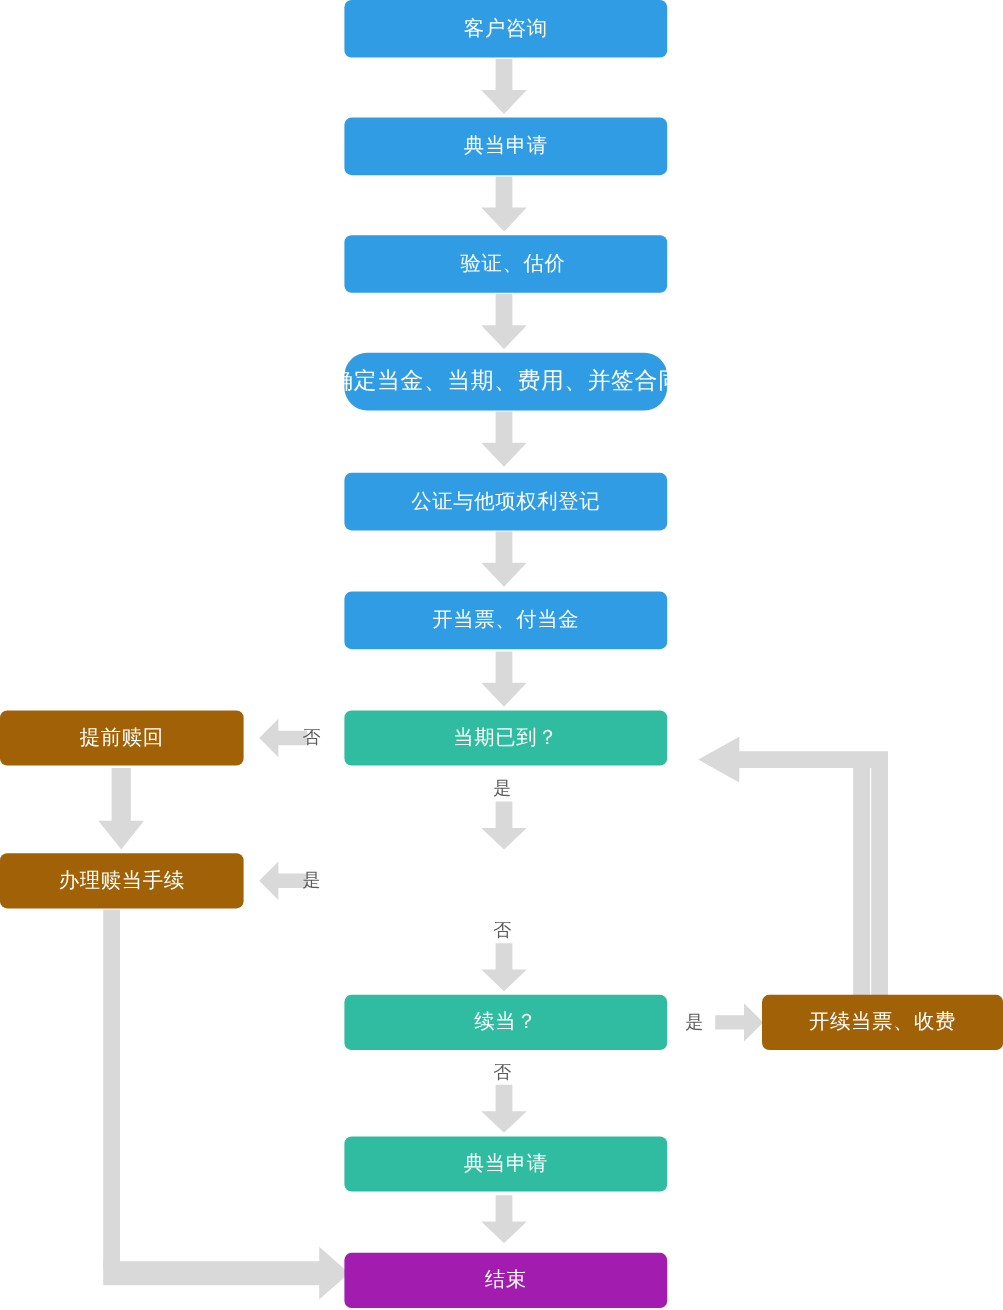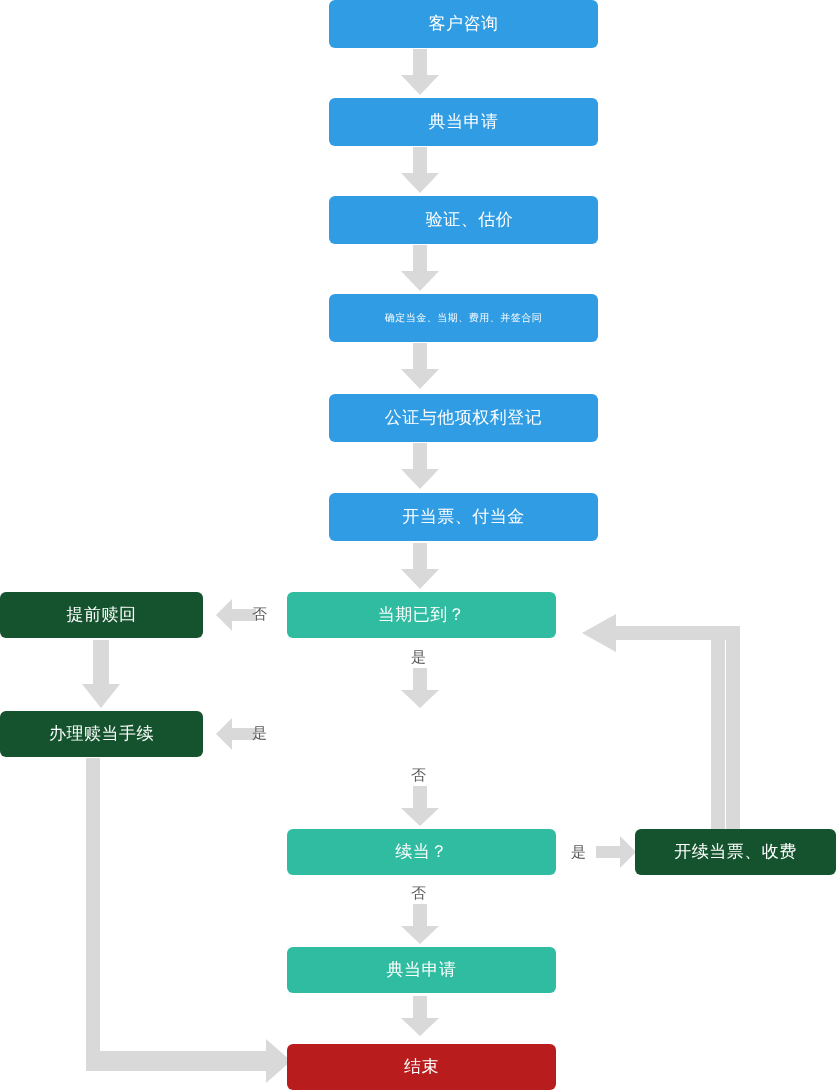--- a/index.html
+++ b/index.html
@@ -15,25 +15,25 @@
     border-radius:6px;
     display:flex;align-items:center;justify-content:center;
     color:#ffffff;
     font-size:17px;
     letter-spacing:0.5px;
     box-sizing:border-box;
     text-align:center;
     line-height:1.2;
     white-space:nowrap;
   }
-  .node.process{background:#2F9CE4;margin-left:42px;}
+  .node.process{background:#2F9CE4;}
   .node.decision{background:#2FBCA0;}
-  .node.action{background:#14532d;}
-  .node.terminal{background:#b91c1c;}
-  .node.small{font-size:10px;}
+  .node.action{background:#a16207;}
+  .node.terminal{background:#a21caf;}
+  .node.small{font-size:19px;border-radius:19px;}
 
   .edge-label{
     position:absolute;
     color:#595959;
     font-size:15px;
     white-space:nowrap;
   }
 
   .arrow{position:absolute;}
   .arrow svg{display:block;overflow:visible;}

